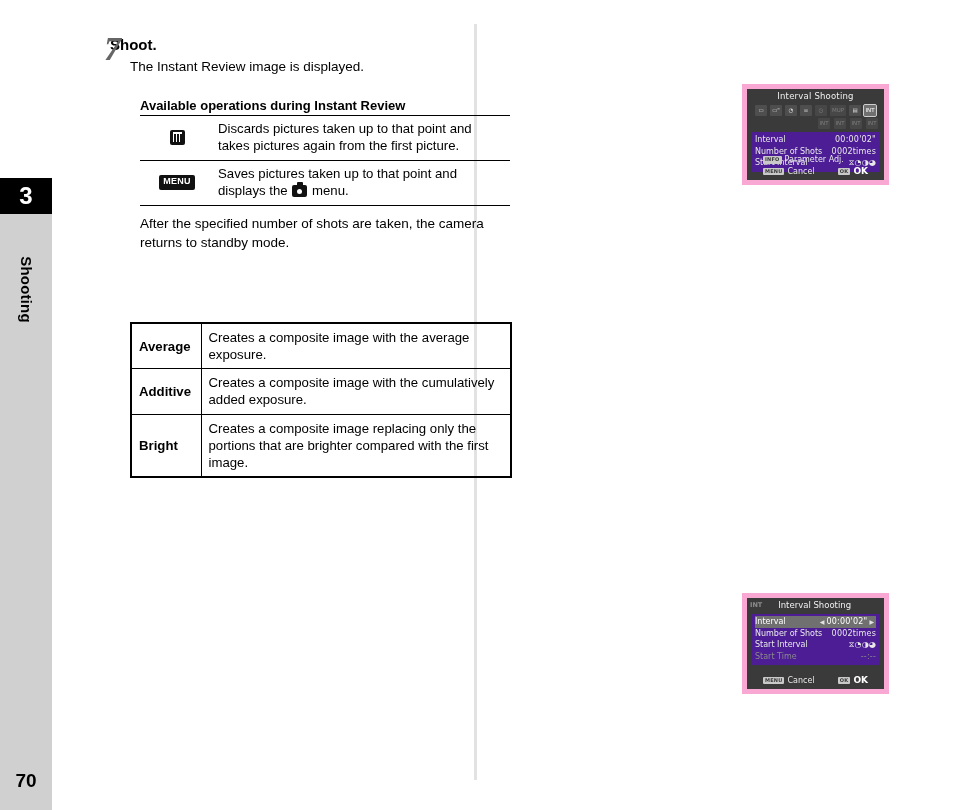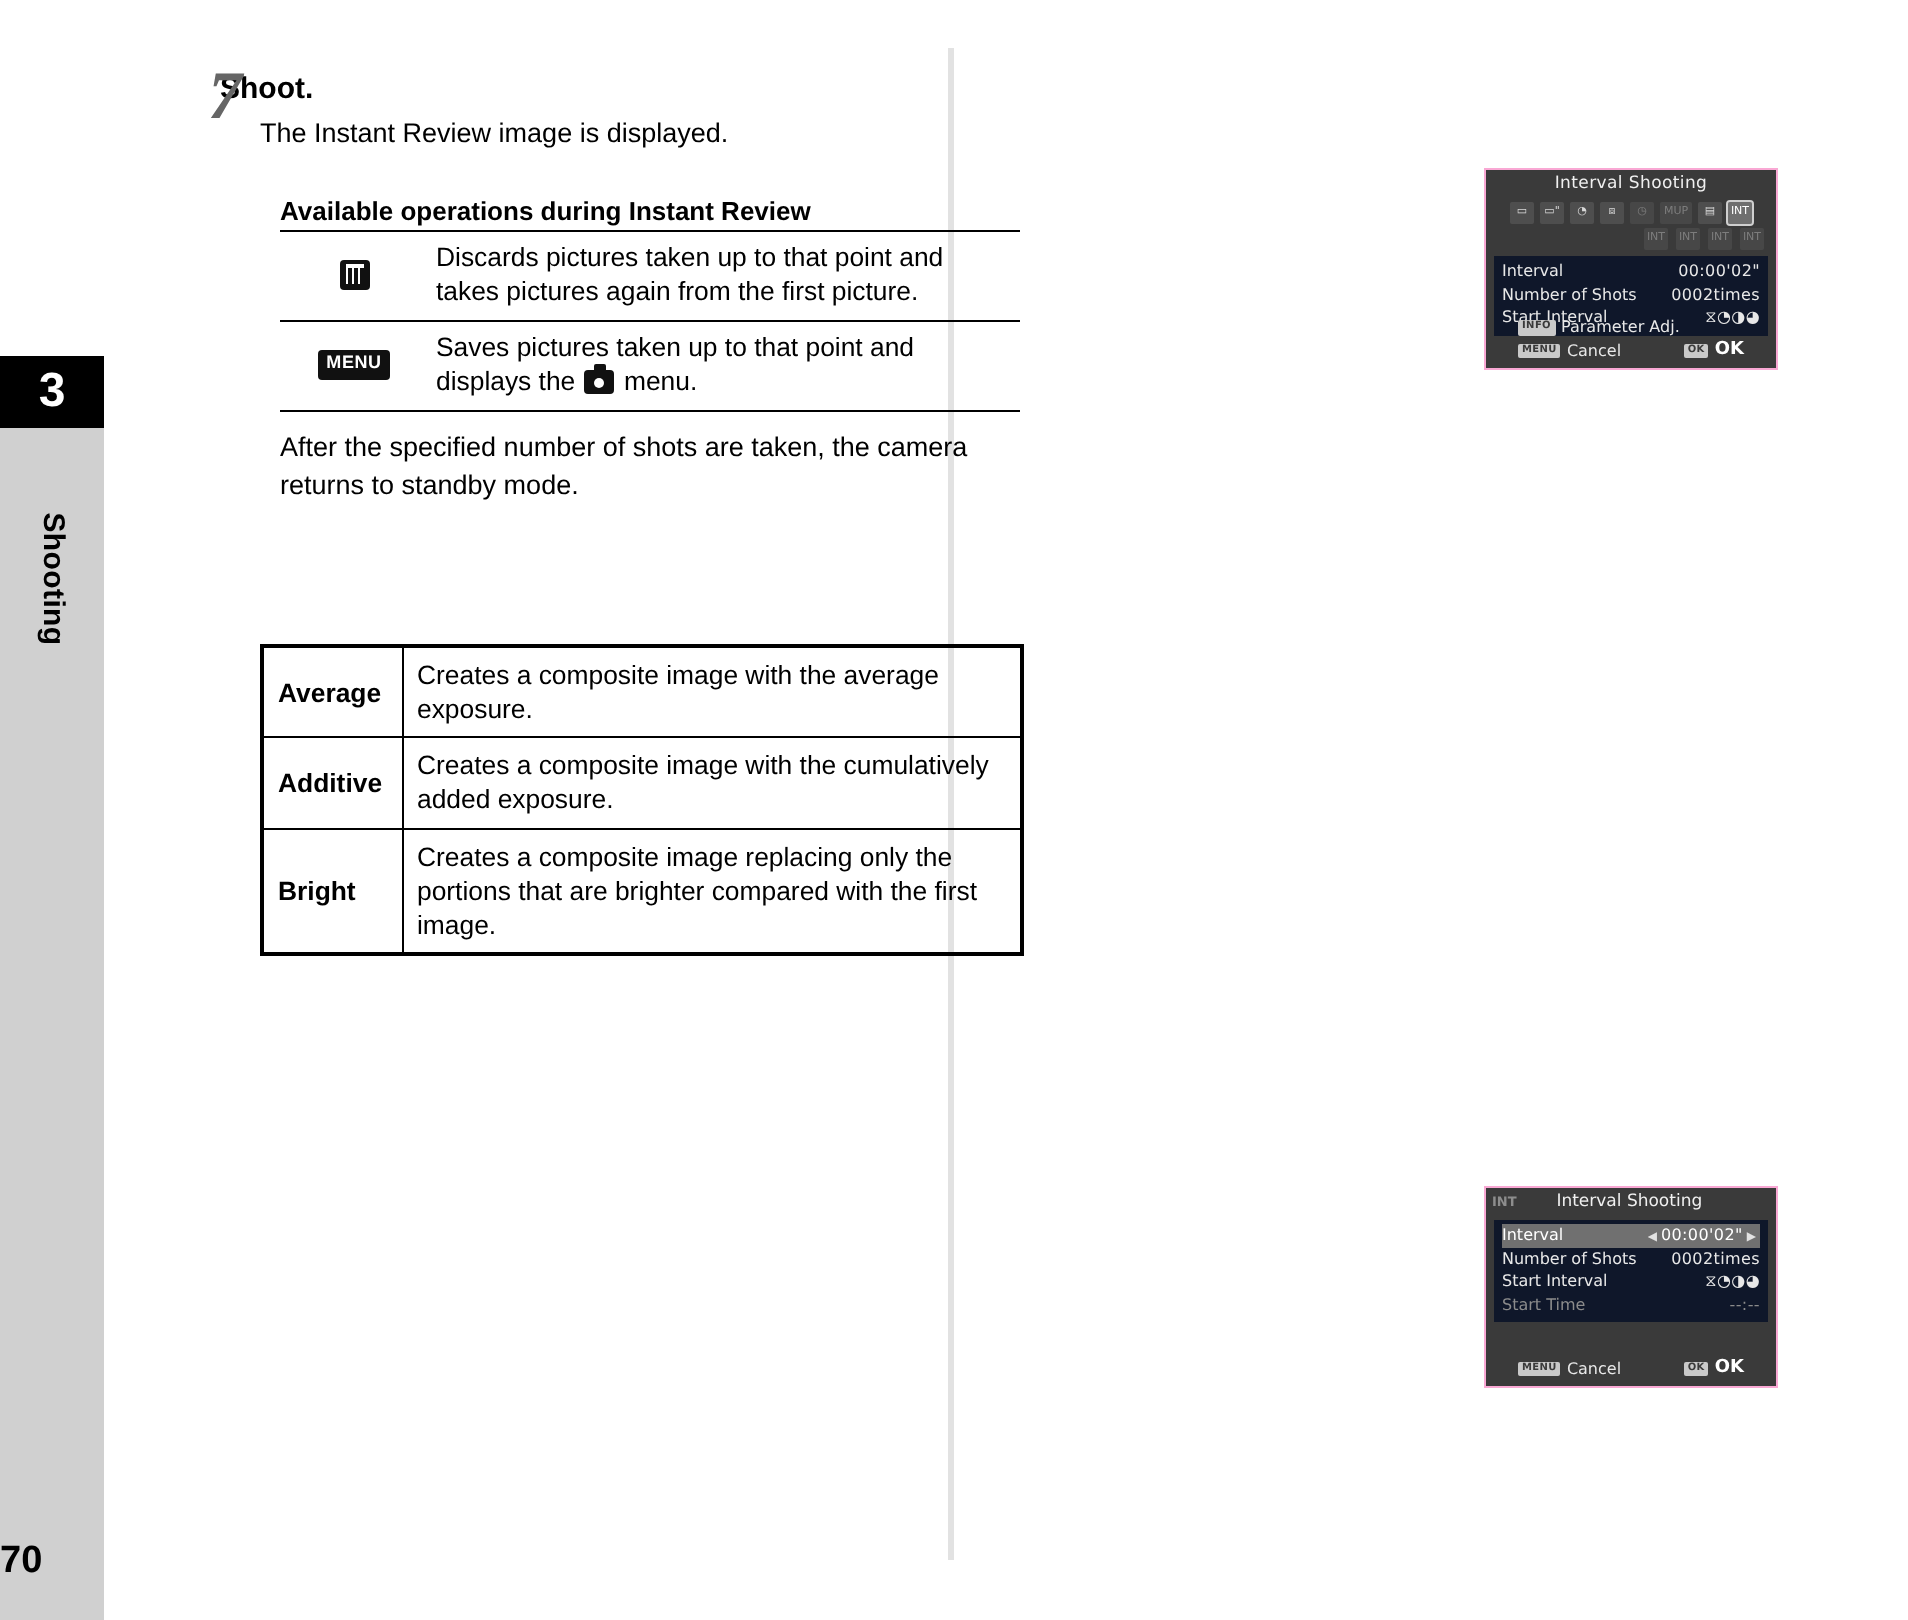--- a/index.html
+++ b/index.html
@@ -29,21 +29,21 @@
     position:absolute; left:0; top:36px; width:52px; height:150px;
     display:flex; align-items:center; justify-content:center;
   }
   #chapter-name span {
     transform: rotate(90deg);
     white-space:nowrap;
     font-size:15px; font-weight:bold; letter-spacing:0.2px;
   }
   #page-number {
     position:absolute; left:0; bottom:18px; width:52px;
-    text-align:left; font-size:19px; font-weight:bold;
+    text-align:center; font-size:19px; font-weight:bold;
   }
 
   
   #col-left  { position:absolute; left:52px; top:0; width:423px; height:810px; }
   #col-right { position:absolute; left:477px; top:0; width:477px; height:810px; }
   #column-divider {
     position:absolute; left:474px; top:24px; width:3px; height:756px;
     background:#e2e2e2;
   }
 
@@ -139,21 +139,21 @@
     font-size:13.2px;
   }
   #composite-table td { border:1px solid #000; padding:5px 7px; line-height:1.3; vertical-align:middle; }
   #composite-table td.label-cell { width:70px; font-weight:bold; white-space:nowrap; }
 
   
   .lcd {
     position:absolute;
     background:#3a3a3a; color:#e8e8e8;
     font-family:"DejaVu Sans", sans-serif;
-    border:1px solid #f9a8d4;
+    border:5px solid #f9a8d4;
     overflow:hidden;
   }
   #lcd1 { left:742px; top:84px; width:147px; height:101px; }
   #lcd2 { left:742px; top:593px; width:147px; height:101px; }
 
   .lcd-title {
     text-align:center; font-size:8.5px; padding:2px 0 2px;
     color:#f0f0f0; letter-spacing:.2px;
   }
   .lcd-title-row {
@@ -170,21 +170,21 @@
   .d-ic {
     width:12px; height:11px; background:#4e4e4e; border-radius:1px;
     display:flex; align-items:center; justify-content:center;
     font-size:5.5px; color:#d8d8d8; line-height:1;
   }
   .d-ic.dim { color:#7d7d7d; background:#474747; }
   .d-ic.sel { background:#6f6f6f; color:#fff; outline:1px solid #cfcfcf; }
   .d-ic.wide { width:16px; }
 
   .lcd-params {
-    margin:3px 4px 0; background:#0f172a; padding:2px 4px 3px;
+    margin:3px 4px 0; background:#4c1d95; padding:2px 4px 3px;
   }
   .p-row { display:flex; justify-content:space-between; font-size:8px; line-height:1.45; }
   .p-row .pv { letter-spacing:.2px; }
   .p-row.sel { background:#707070; color:#fff; }
   .p-row.dimrow { color:#8b8b8b; }
   .p-row .arrow { font-size:6px; opacity:.8; padding:0 2px; }
 
   .lcd-footer {
     position:absolute; left:0; right:0; bottom:0;
     font-size:8px; padding:0 16px 2px;

